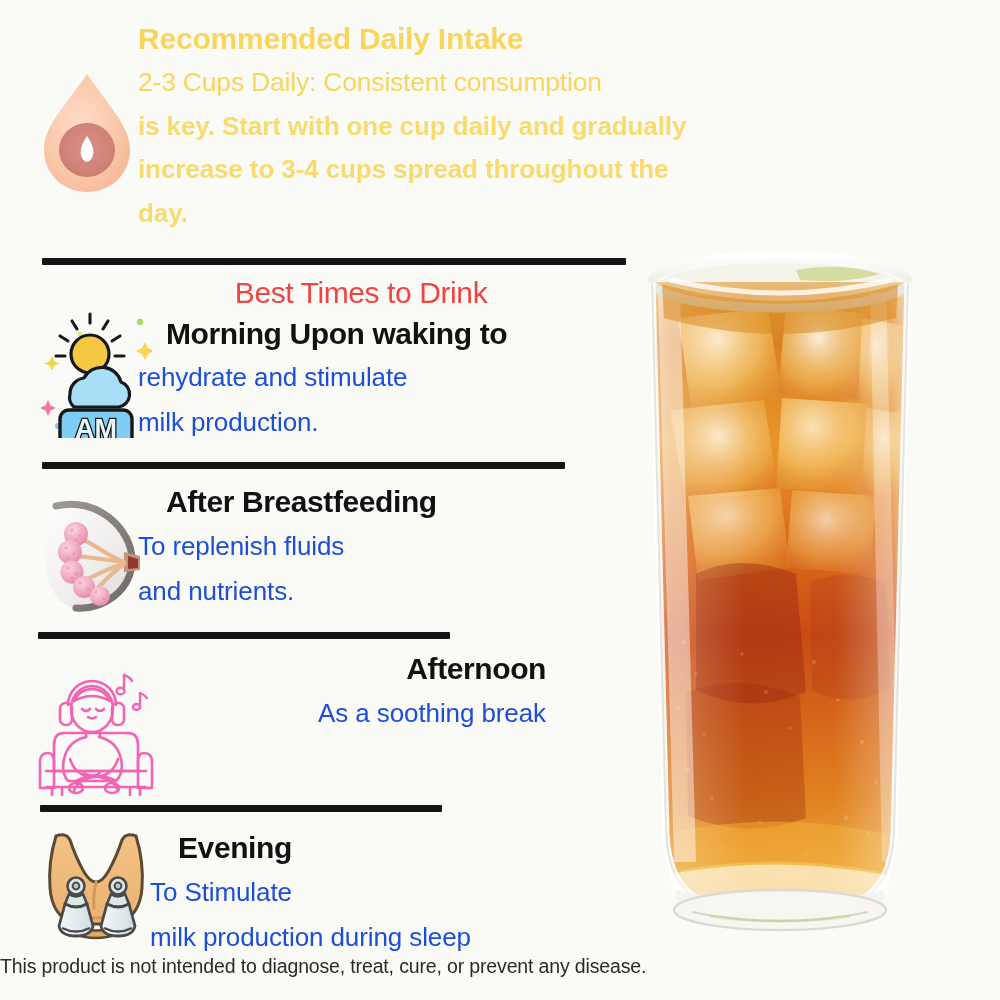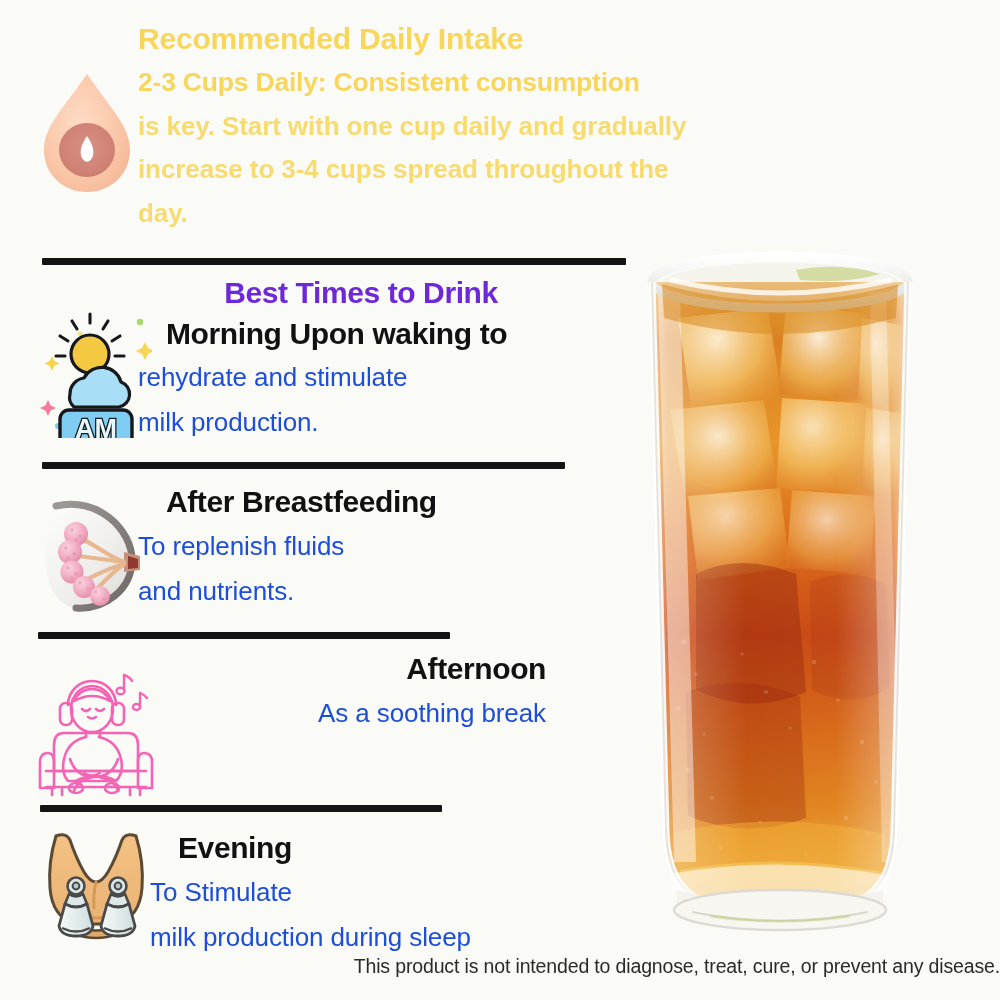--- a/index.html
+++ b/index.html
@@ -42,21 +42,21 @@
   }
   .h-title {
     color:#F8D65C;
     font-weight:bold;
     font-size:30px;
     line-height:1.42;
     letter-spacing:-0.2px;
   }
   .h-lead {
     color:#F8D65C;
-    font-weight:bold;
+    font-weight:normal;
     font-size:26.5px;
     line-height:1.66;
     letter-spacing:-0.2px;
   }
   .h-body {
     color:#F8DB6E;
     font-weight:bold;
     font-size:26px;
     line-height:1.68;
     letter-spacing:-0.1px;
@@ -73,22 +73,22 @@
   #divider-2 { left:42px;  top:462px; width:523px; }
   #divider-3 { left:38px;  top:632px; width:412px; }
   #divider-4 { left:40px;  top:805px; width:402px; }
 
   
   .section { position:absolute; }
   .sec-icon { position:absolute; }
   .sec-text { position:absolute; }
 
   .sec-overtitle {
-    color:#6d28d9;
-    font-weight:bold;
+    color:#ef4444;
+    font-weight:normal;
     font-size:30px;
     line-height:1.25;
     letter-spacing:-0.4px;
   }
   .sec-head {
     color:#111111;
     font-weight:bold;
     font-size:30px;
     line-height:1.46;
     letter-spacing:-0.4px;
@@ -118,21 +118,21 @@
 
   #sec-eve     { left:0; top:820px; width:640px; }
   #sec-eve .sec-icon { left:32px; top:8px; width:128px; height:124px; }
   #sec-eve .sec-text { left:150px; top:6px; width:470px; }
 
   
   #disclaimer {
     position:absolute;
     left:0; top:955px;
     width:1000px;
-    text-align:right;
+    text-align:left;
     color:#2A2A2A;
     font-size:19.5px;
     letter-spacing:-0.15px;
     font-family:"Liberation Sans", sans-serif;
   }
 </style>
 </head>
 <body>
 
 <div id="page">

